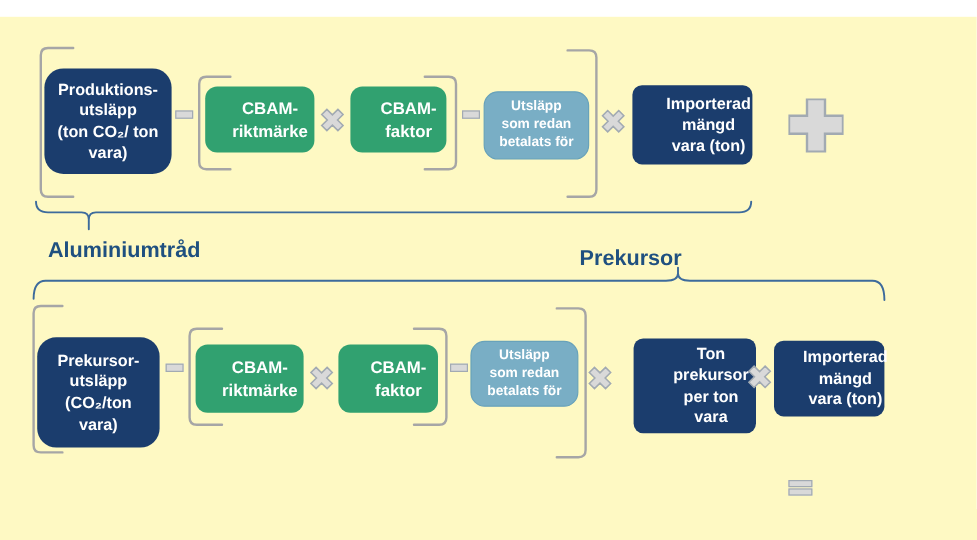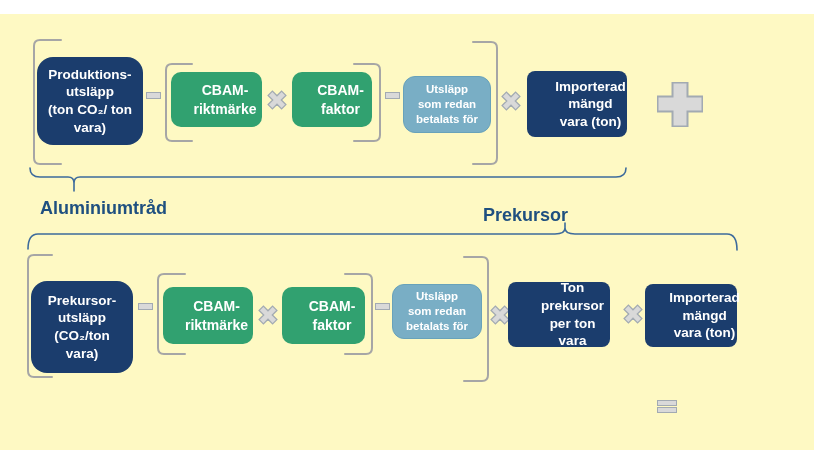--- a/index.html
+++ b/index.html
@@ -116,21 +116,21 @@
   <div class="op-minus" style="left:375px;top:289px;"></div>
 
   <div class="box lblue" style="left:392px;top:270px;width:90px;height:55px;">Utsläpp
 som redan
 betalats för</div>
 
   <svg class="op-svg" style="left:487px;top:288px;" width="26" height="26" viewBox="0 0 30 30">
     <polygon class="op-shape" transform="rotate(45 15 15)" points="11.5,4 18.5,4 18.5,11.5 26,11.5 26,18.5 18.5,18.5 18.5,26 11.5,26 11.5,18.5 4,18.5 4,11.5 11.5,11.5"></polygon>
   </svg>
 
-  <div class="box navy small" style="left:508px;top:268px;width:102px;height:65px;text-align:center;">Ton
+  <div class="box navy small" style="left:528px;top:268px;width:102px;height:79px;text-align:center;">Ton
 prekursor
 per ton vara</div>
 
   <svg class="op-svg" style="left:620px;top:287px;" width="26" height="26" viewBox="0 0 30 30">
     <polygon class="op-shape" transform="rotate(45 15 15)" points="11.5,4 18.5,4 18.5,11.5 26,11.5 26,18.5 18.5,18.5 18.5,26 11.5,26 11.5,18.5 4,18.5 4,11.5 11.5,11.5"></polygon>
   </svg>
 
   <div class="box navy small" style="left:645px;top:270px;width:92px;height:63px;">Importerad
 mängd
 vara (ton)</div>

